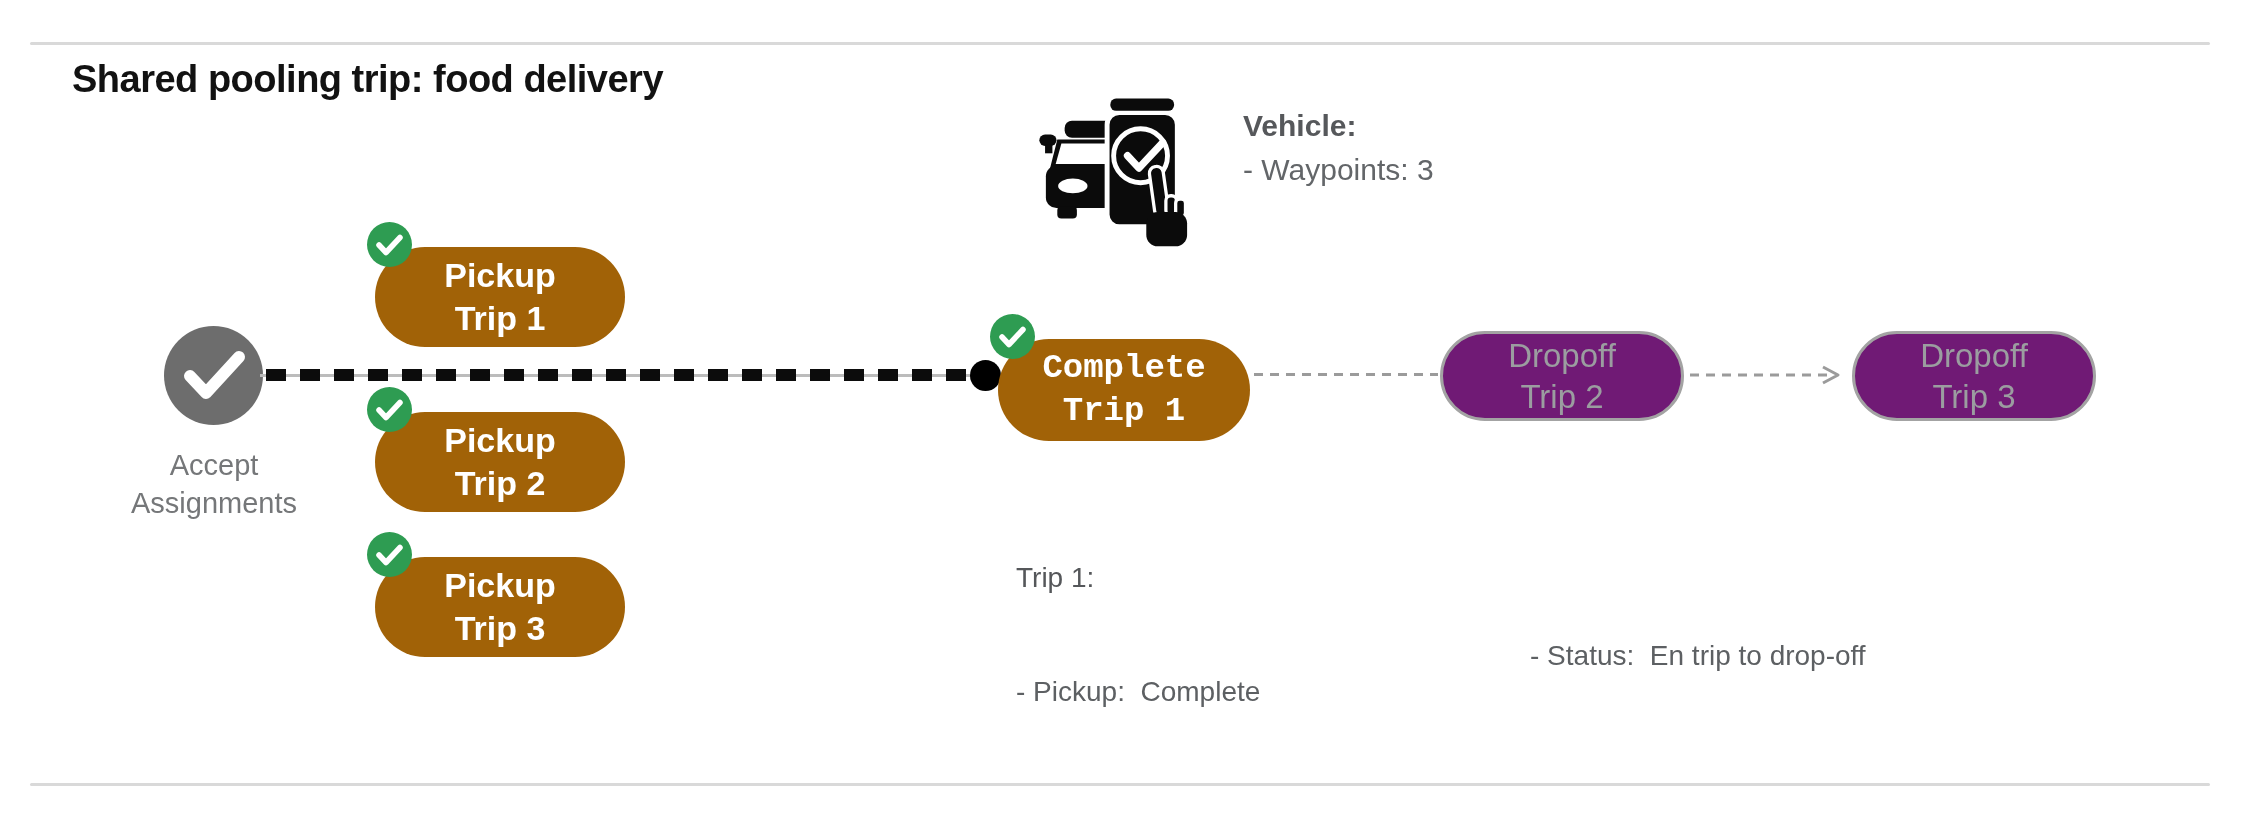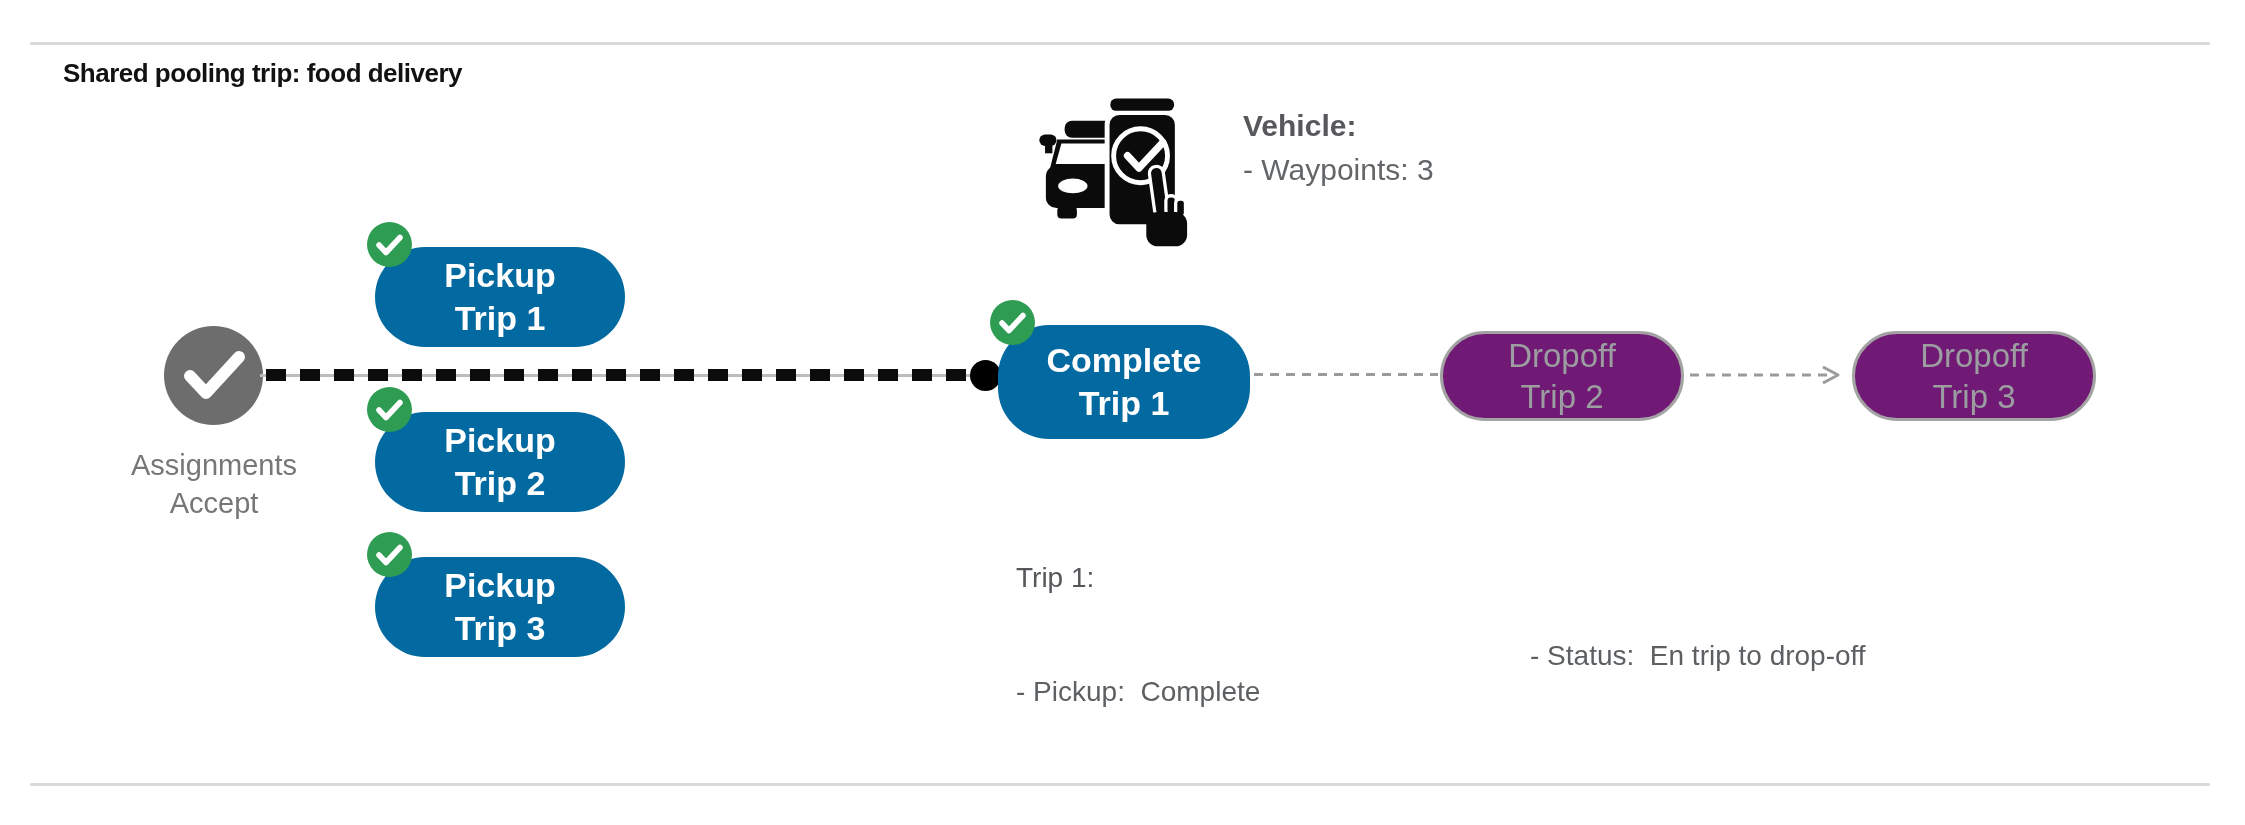--- a/index.html
+++ b/index.html
@@ -5,21 +5,21 @@
   html,body{margin:0;padding:0;background:#fff;}
   #canvas{
     position:relative;width:2245px;height:825px;background:#ffffff;
     font-family:"Liberation Sans",sans-serif;overflow:hidden;
   }
   .rule{position:absolute;left:30px;width:2180px;height:3px;background:#d9d9d9;border-radius:2px;}
   .rule.top{top:42px;}
   .rule.bottom{top:783px;}
 
   .title{
-    position:absolute;left:63px;top:58px;font-size:26px;font-weight:700;color:#121212;
+    position:absolute;left:72px;top:58px;font-size:38px;font-weight:700;color:#121212;
     letter-spacing:-0.5px;
   }
 
   .vehicle-icon{position:absolute;left:1028px;top:88px;}
   .vehicle-info{position:absolute;left:1243px;top:104px;font-size:30px;color:#636669;line-height:44px;}
   .vehicle-info .veh-label{font-weight:700;color:#56585b;}
 
   .start-node{position:absolute;left:164px;top:326px;}
   .start-label{
     position:absolute;left:88px;top:446px;width:252px;text-align:center;
@@ -31,29 +31,29 @@
     position:absolute;left:266px;top:369px;width:706px;height:12px;
     background:repeating-linear-gradient(90deg,#0c0c0c 0 20px,transparent 20px 34px);
   }
   .black-dot{position:absolute;left:970px;top:360px;width:31px;height:31px;border-radius:50%;background:#000;}
 
   .pill{
     position:absolute;width:250px;height:100px;border-radius:51px;
     display:flex;flex-direction:column;align-items:center;justify-content:center;
     font-size:34px;font-weight:700;line-height:43px;text-align:center;
   }
-  .pill.orange{background:#0369a1;color:#ffffff;}
+  .pill.orange{background:#a16207;color:#ffffff;}
   .pill.ghost{
     width:238px;height:84px;background:#701a75;border:3px solid #a3a3a3;
     color:#9b9da0;font-weight:500;font-size:33px;line-height:41px;border-radius:45px;
   }
   .pickup-1{left:375px;top:247px;}
   .pickup-2{left:375px;top:412px;}
   .pickup-3{left:375px;top:557px;}
-  .complete-1{left:998px;top:325px;width:252px;height:114px;}
+  .complete-1{left:998px;top:339px;width:252px;height:102px;font-family:Liberation Mono, monospace;}
   .dropoff-2{left:1440px;top:331px;}
   .dropoff-3{left:1852px;top:331px;}
 
   .badge{position:absolute;left:-8px;top:-25px;width:45px;height:45px;}
 
   .gray-dash{
     position:absolute;top:373px;height:3px;
     background:repeating-linear-gradient(90deg,#9b9b9b 0 9px,transparent 9px 16px);
   }
   .conn-complete-d2{left:1254px;width:184px;}
@@ -103,22 +103,22 @@
     <div>- Waypoints: 3</div>
   </div>
 
   <div class="start-node">
     <svg width="99" height="99" viewBox="0 0 99 99">
       <circle cx="49.5" cy="49.5" r="49.5" fill="#6d6d6d"></circle>
       <path d="M26,50 l16,17 l33,-36" fill="none" stroke="#ffffff" stroke-width="12" stroke-linecap="round" stroke-linejoin="round"></path>
     </svg>
   </div>
   <div class="start-label">
+    <div>Accept</div>
     <div>Assignments</div>
-    <div>Accept</div>
   </div>
 
   <div class="dash-underlay"></div>
   <div class="dash-black"></div>
   <div class="black-dot"></div>
 
   <div class="pill orange pickup-1">
     <span class="badge">
       <svg width="45" height="45" viewBox="0 0 45 45">
           <circle cx="22.5" cy="22.5" r="22.5" fill="#2e9c52"></circle>

